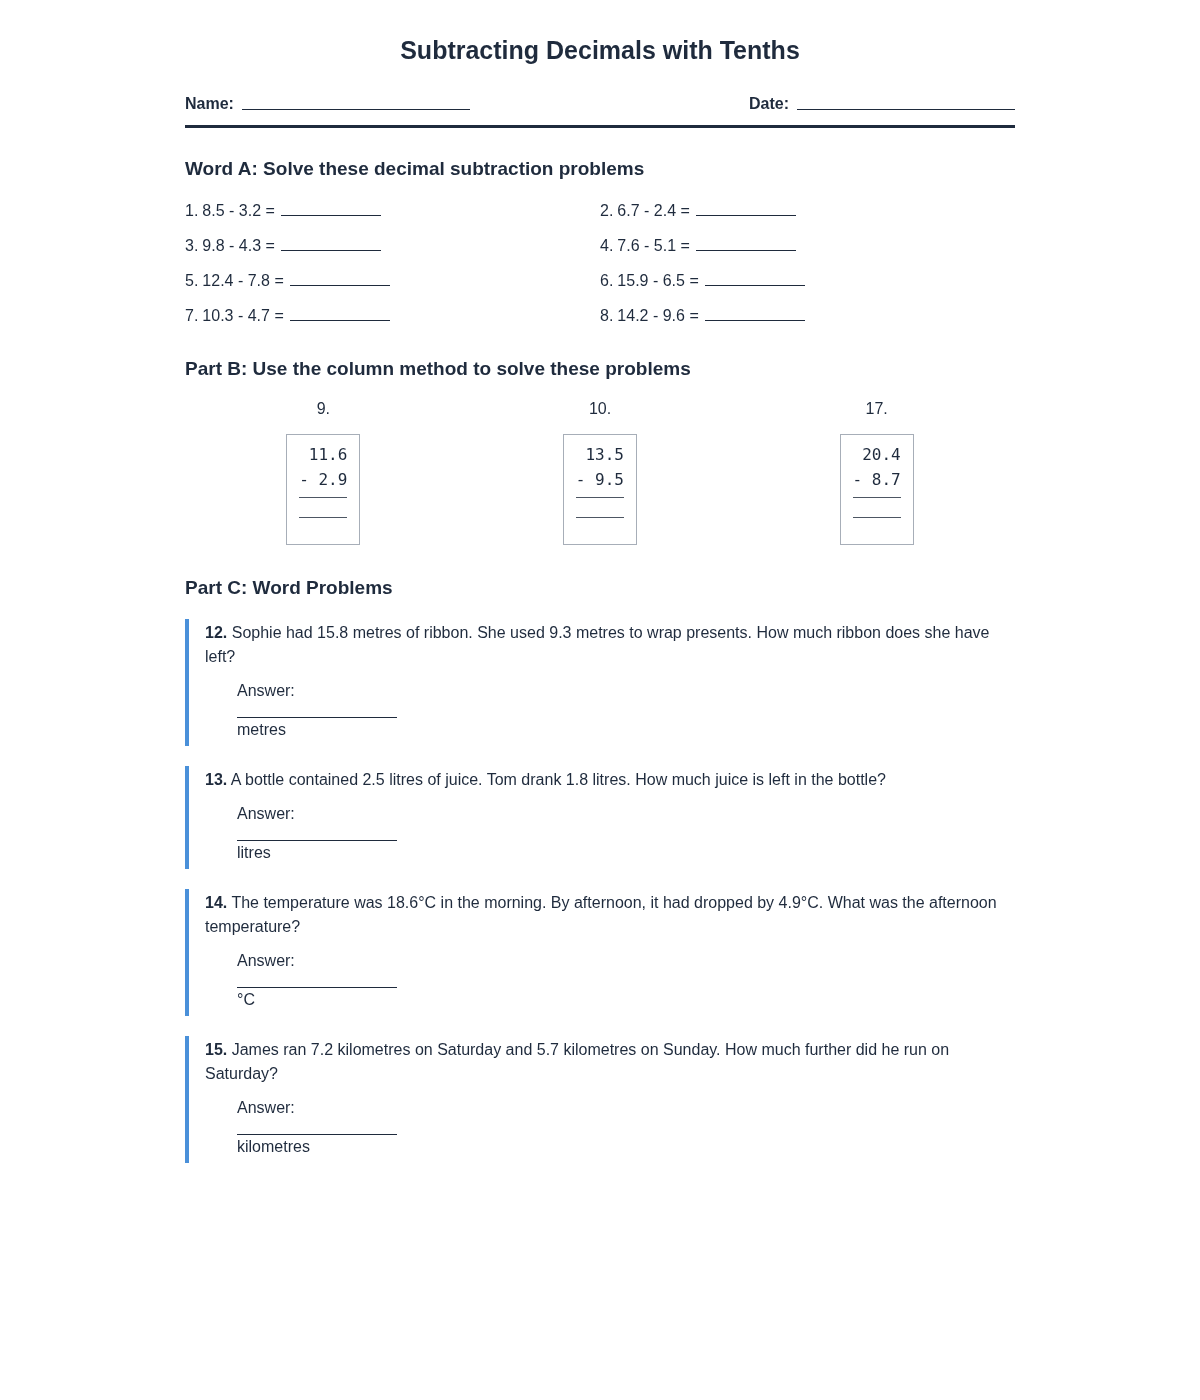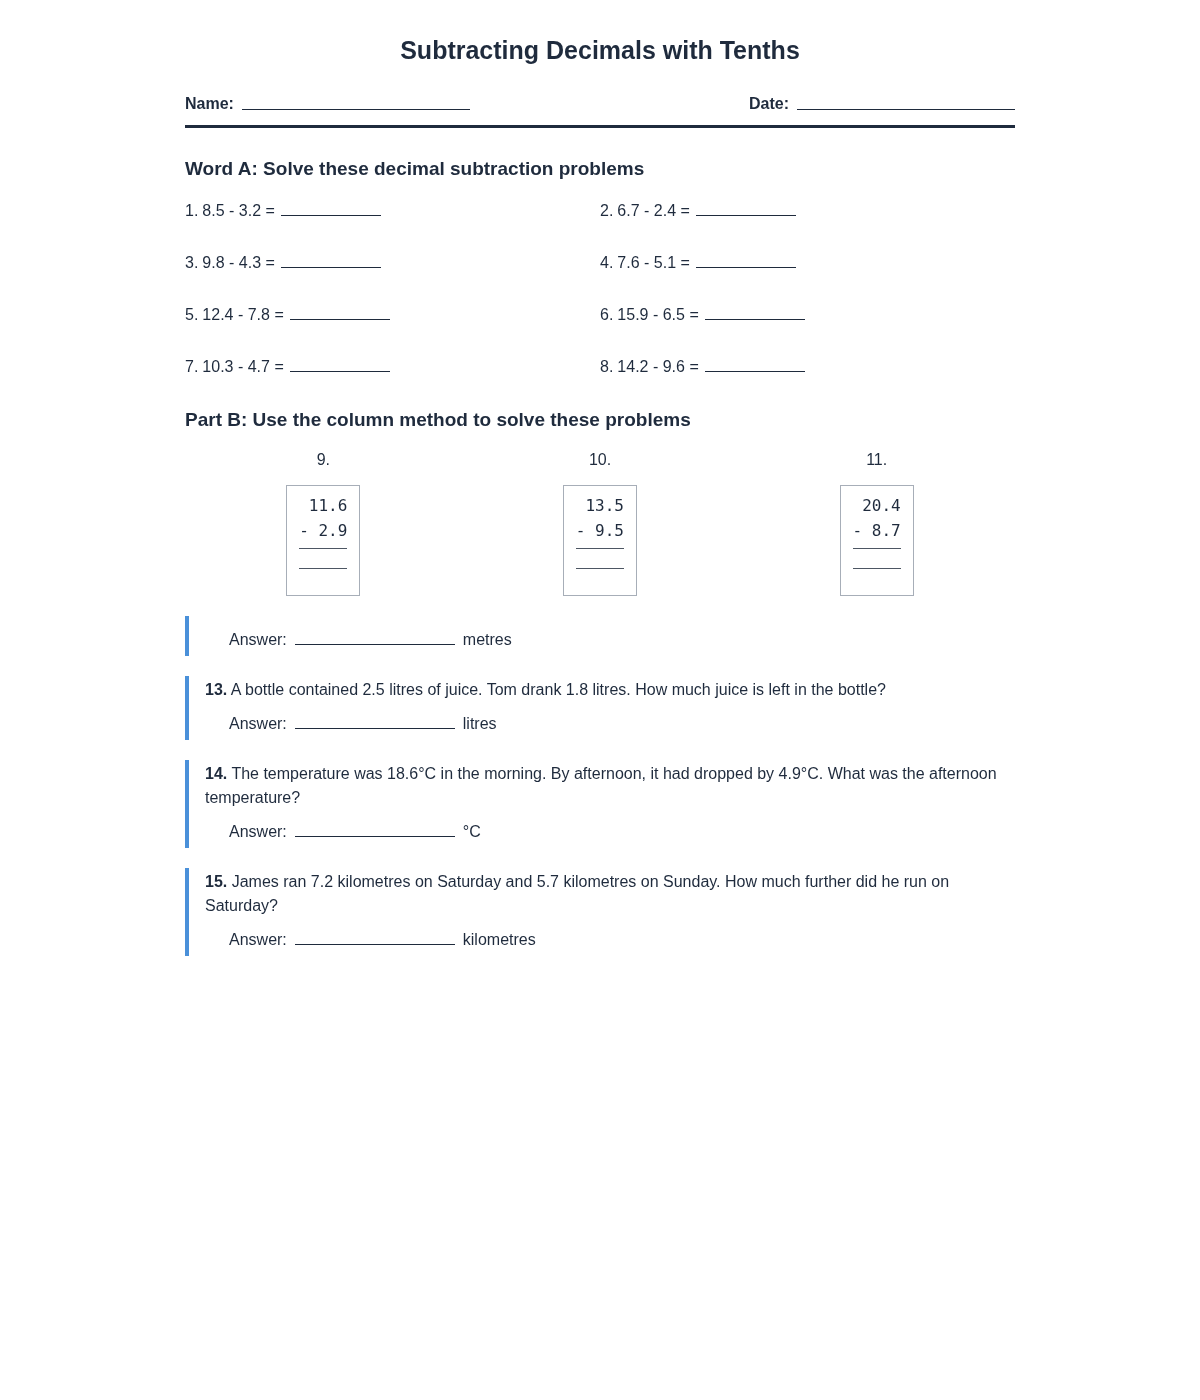--- a/index.html
+++ b/index.html
@@ -45,21 +45,21 @@
   .part-heading {
     font-size: 19px;
     font-weight: bold;
   }
   .ph-a { margin-top: 30px; }
   .ph-b { margin-top: 33px; }
   .ph-c { margin-top: 32px; }
   .pa-grid {
     display: grid;
     grid-template-columns: 1fr 1fr;
-    row-gap: 33px;
+    row-gap: 16px;
     margin-top: 21px;
     font-size: 16px;
   }
   .pa-item { white-space: nowrap; }
   .pa-num { margin-right: 4px; }
   .blank-pa { width: 100px; margin-left: 6px; }
   .pb-row {
     display: flex;
     margin-top: 20px;
   }
@@ -96,20 +96,21 @@
     font-size: 16px;
     line-height: 24px;
   }
   .wp-text { max-width: 806px; }
   .wp-num { font-weight: bold; }
   .wp-answer {
     margin-top: 10px;
     padding-left: 24px;
     display: flex;
     align-items: baseline;
+    flex-direction: column;
   }
   .blank-answer { width: 160px; margin: 0 8px; }
 </style>
 </head>
 <body>
 
 <div class="page">
 
   <div class="title">Subtracting Decimals with Tenths</div>
 
@@ -154,32 +155,34 @@
     <div class="pb-col">
       <div class="pb-label">10.</div>
       <div class="col-box">
         <div>13.5</div>
         <div>- 9.5</div>
         <div class="col-rule"></div>
         <div class="col-rule col-rule2"></div>
       </div>
     </div>
     <div class="pb-col">
-      <div class="pb-label">11.</div>
+      <div class="pb-label">17.</div>
       <div class="col-box">
         <div>20.4</div>
         <div>- 8.7</div>
         <div class="col-rule"></div>
         <div class="col-rule col-rule2"></div>
       </div>
     </div>
   </div>
 
-
-  <div class="wp-block">
+  <div class="part-heading ph-c">Part C: Word Problems</div>
+
+  <div class="wp-block">
+    <div class="wp-text"><span class="wp-num">12.</span> <span>Sophie had 15.8 metres of ribbon. She used 9.3 metres to wrap presents. How much ribbon does she have left?</span></div>
     <div class="wp-answer">
       <span>Answer:</span>
       <span class="blank blank-answer"></span>
       <span>metres</span>
     </div>
   </div>
 
   <div class="wp-block">
     <div class="wp-text"><span class="wp-num">13.</span> <span>A bottle contained 2.5 litres of juice. Tom drank 1.8 litres. How much juice is left in the bottle?</span></div>
     <div class="wp-answer">

